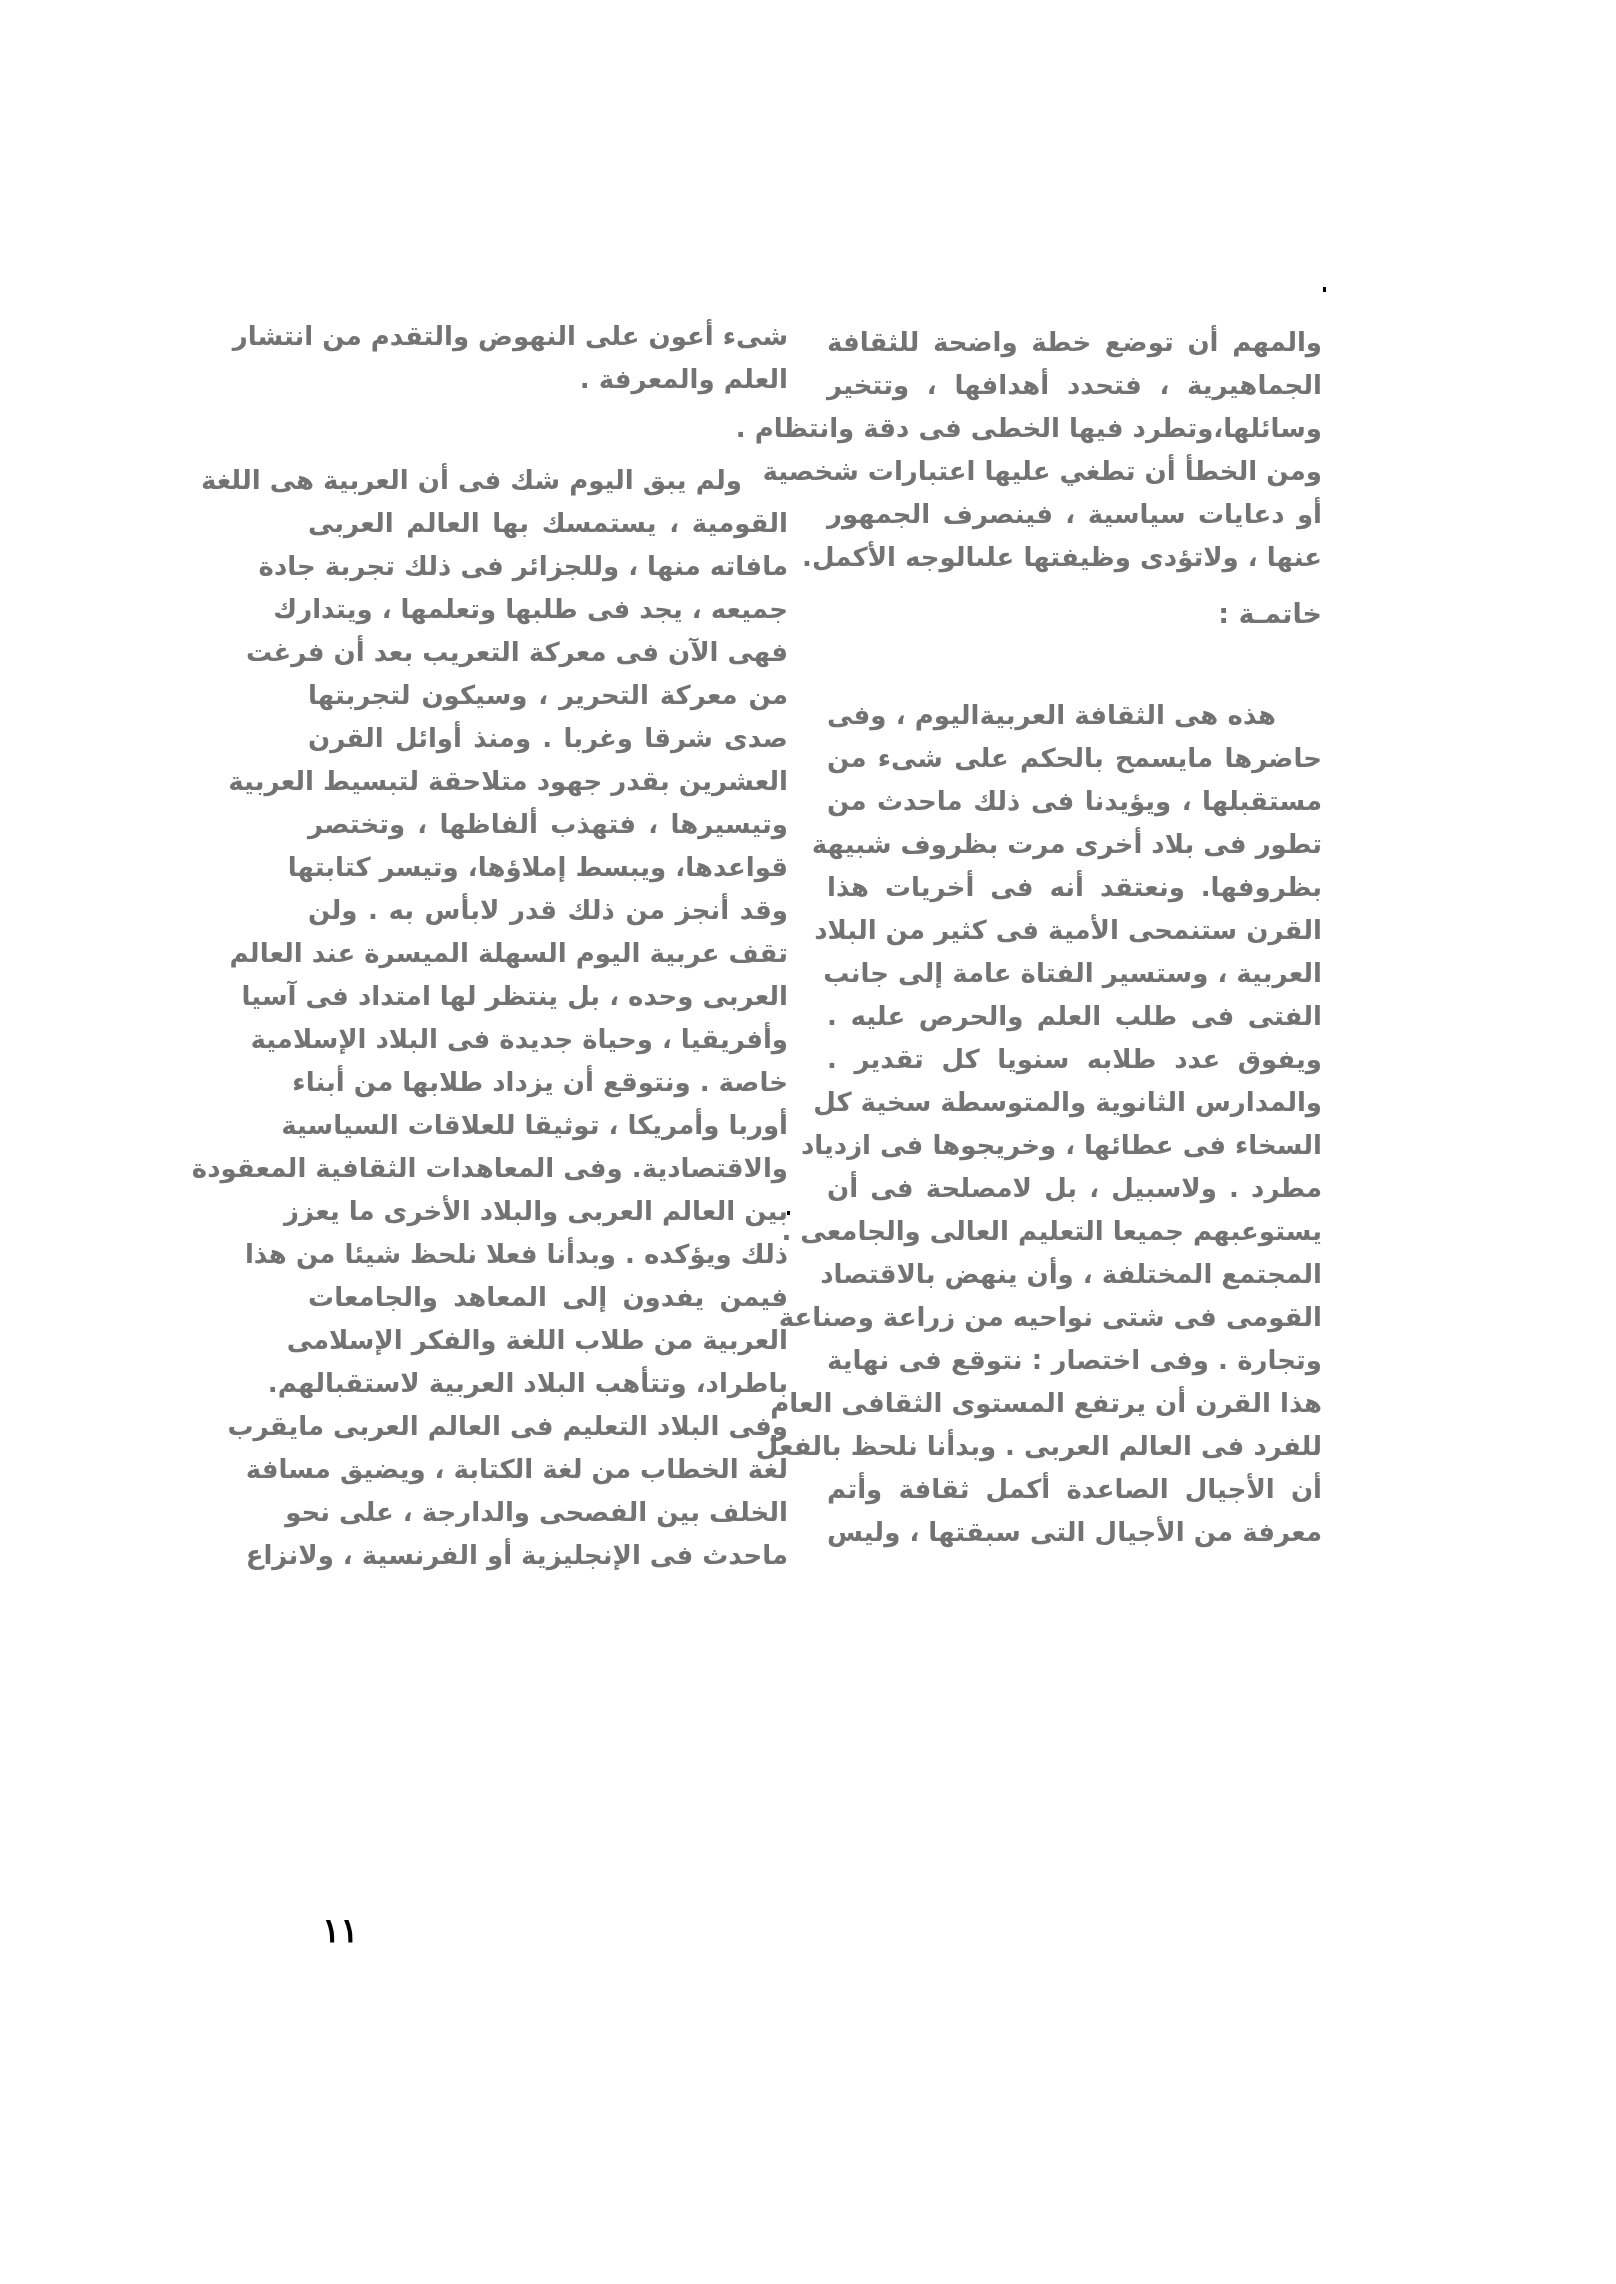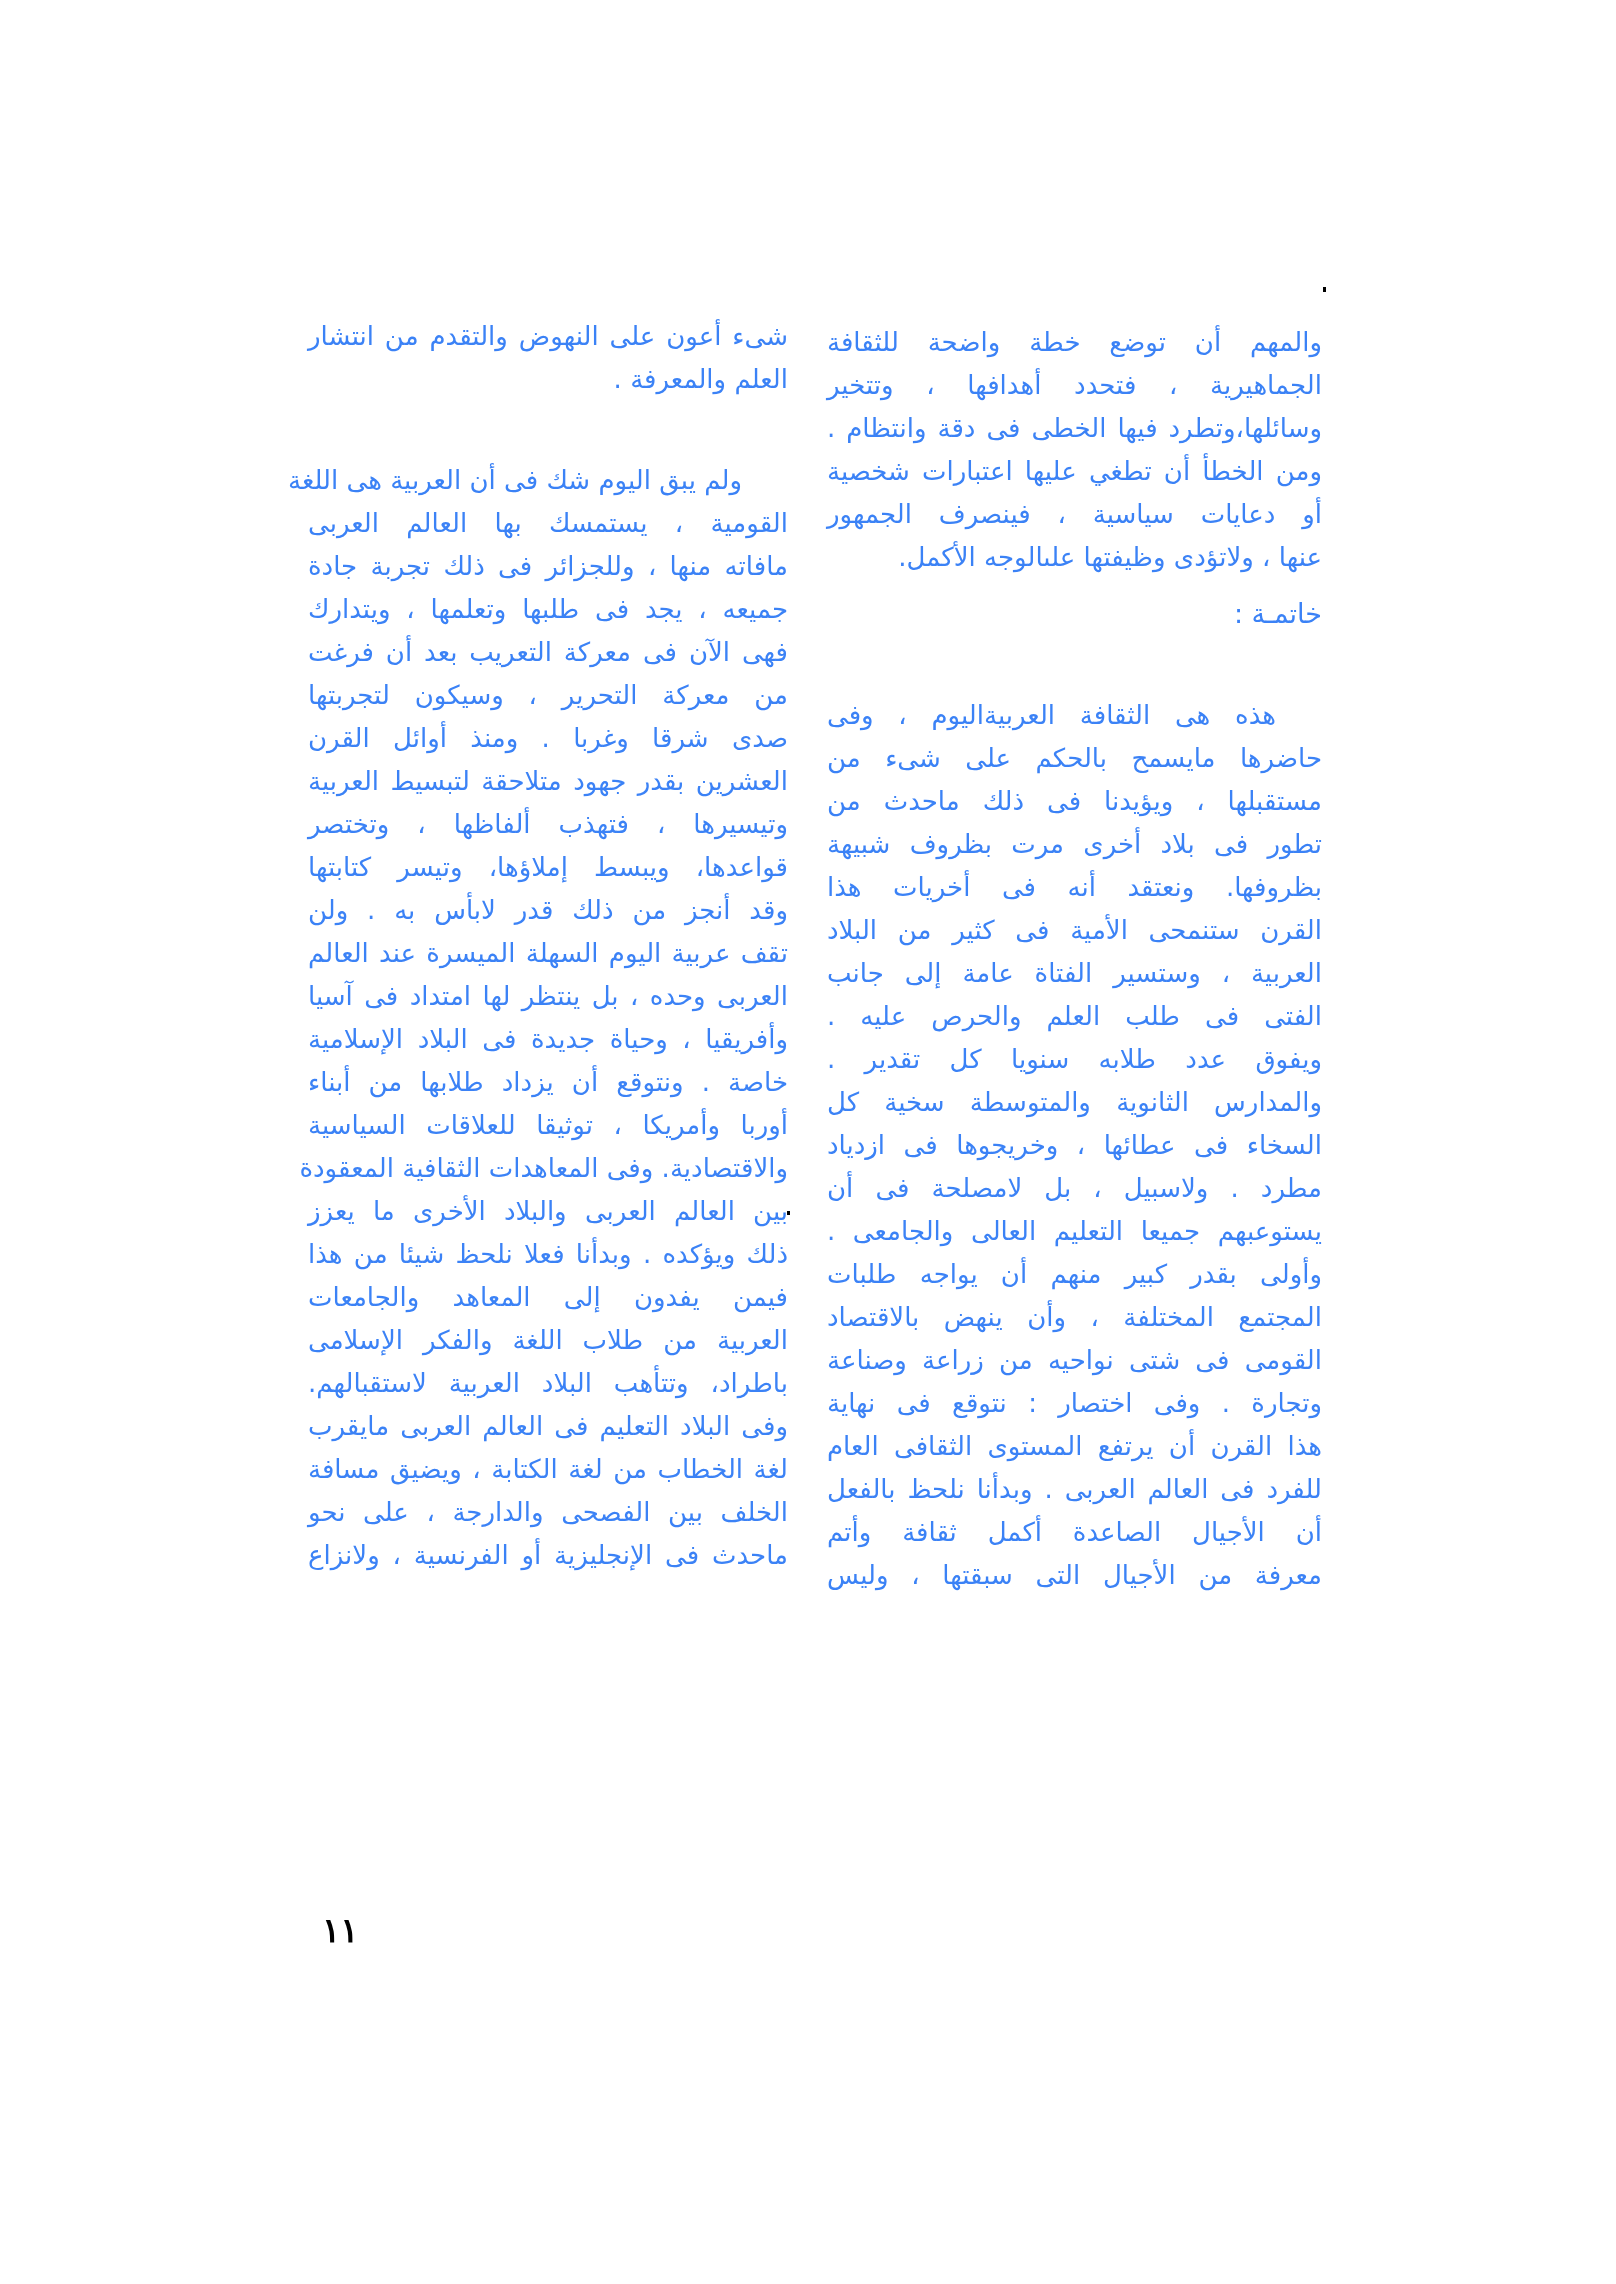--- a/index.html
+++ b/index.html
@@ -2,22 +2,22 @@
 <html style="font-size:10.4px"><head>
 <meta charset="utf-8">
 <style>
   html, body { margin: 0; padding: 0; background: #ffffff; }
   body { width: 1617px; height: 2284px; position: relative; overflow: hidden; }
   .page { position: absolute; left: 0; top: 0; width: 1617px; height: 2284px; background: #fff; }
   .col {
     position: absolute;
     direction: rtl;
     font-family: "DejaVu Sans", sans-serif;
-    font-weight: normal;
-    color: #3b82f6;
+    font-weight: bold;
+    color: #737373;
     font-size: 26px;
   }
   .col-right { left: 827px; top: 321px; width: 495px; }
   .col-left  { left: 308px;  top: 315px; width: 480px; }
   .line {
     display: block;
     height: 43px;
     line-height: 43px;
     white-space: nowrap;
     text-align: justify;
@@ -66,21 +66,20 @@
       <span class="line">تطور فى بلاد أخرى مرت بظروف شبيهة</span>
       <span class="line">بظروفها. ونعتقد أنه فى أخريات هذا</span>
       <span class="line">القرن ستنمحى الأمية فى كثير من البلاد</span>
       <span class="line">العربية ، وستسير الفتاة عامة إلى جانب</span>
       <span class="line">الفتى فى طلب العلم والحرص عليه .</span>
       <span class="line">ويفوق عدد طلابه سنويا كل تقدير .</span>
       <span class="line">والمدارس الثانوية والمتوسطة سخية كل</span>
       <span class="line">السخاء فى عطائها ، وخريجوها فى ازدياد</span>
       <span class="line">مطرد . ولاسبيل ، بل لامصلحة فى أن</span>
       <span class="line">يستوعبهم جميعا التعليم العالى والجامعى .</span>
-      <span class="line">وأولى بقدر كبير منهم أن يواجه طلبات</span>
       <span class="line">المجتمع المختلفة ، وأن ينهض بالاقتصاد</span>
       <span class="line">القومى فى شتى نواحيه من زراعة وصناعة</span>
       <span class="line">وتجارة . وفى اختصار : نتوقع فى نهاية</span>
       <span class="line">هذا القرن أن يرتفع المستوى الثقافى العام</span>
       <span class="line">للفرد فى العالم العربى . وبدأنا نلحظ بالفعل</span>
       <span class="line">أن الأجيال الصاعدة أكمل ثقافة وأتم</span>
       <span class="line">معرفة من الأجيال التى سبقتها ، وليس</span>
     </div>
   </div>
 

